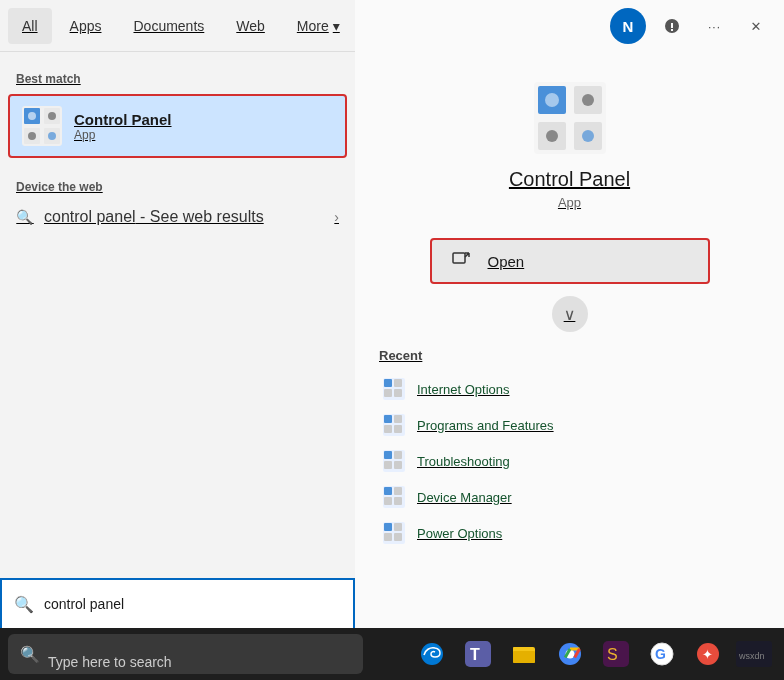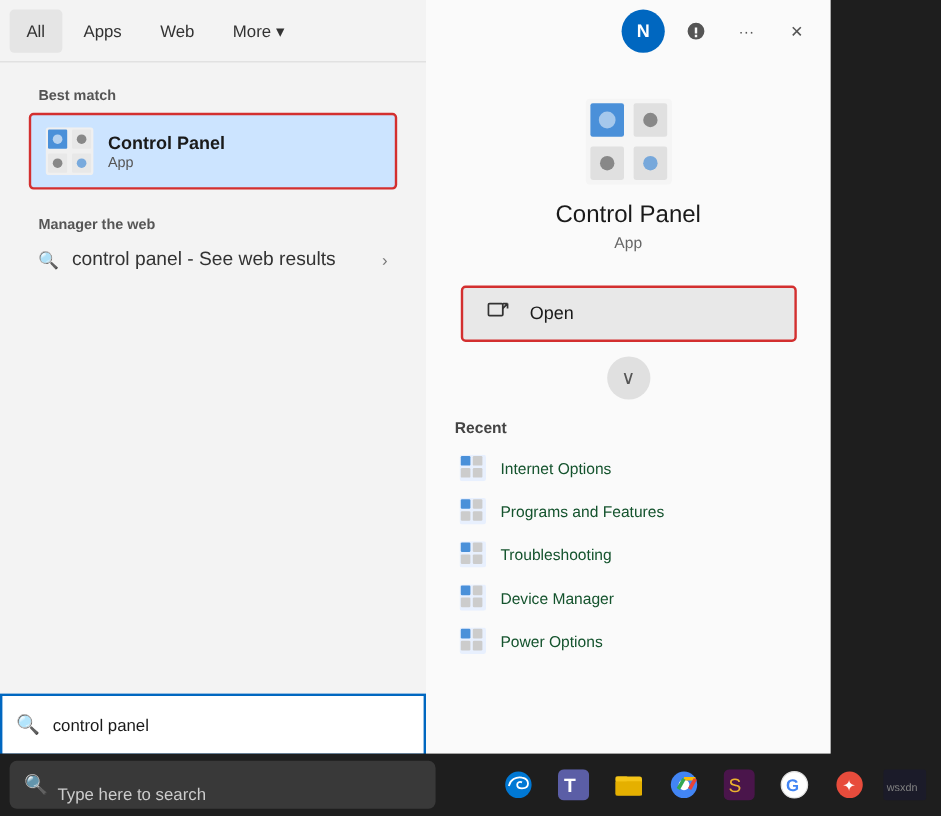--- a/index.html
+++ b/index.html
@@ -10,24 +10,25 @@
       background: #1e1e1e;
       overflow: hidden;
       position: relative;
     }
 
     
     .search-panel {
       position: absolute;
       top: 0;
       left: 0;
-      width: 692px;
+      width: 784px;
       height: 630px;
       display: flex;
       background: #fff;
+      text-decoration: underline;
     }
 
     
     .left-panel {
       width: 355px;
       height: 100%;
       background: #f3f3f3;
       display: flex;
       flex-direction: column;
     }
@@ -61,21 +62,21 @@
 
     .tab-more {
       display: flex;
       align-items: center;
       gap: 4px;
     }
 
     
     .left-content {
       flex: 1;
-      padding: 12px 16px;
+      padding: 12px 0;
       overflow-y: auto;
     }
 
     .section-label {
       font-size: 12px;
       font-weight: 600;
       color: #555;
       padding: 4px 16px 6px;
       margin-top: 4px;
     }
@@ -383,20 +384,21 @@
 </head>
 <body>
 
 <div class="search-panel">
 
   <div class="left-panel">
 
     <div class="tabs">
       <div class="tab active">All</div>
       <div class="tab">Apps</div>
+      <div class="tab">Documents</div>
       <div class="tab">Web</div>
       <div class="tab tab-more">
         <span>More</span>
         <span>▾</span>
       </div>
     </div>
 
     <div class="left-content">
       <div class="section-label">Best match</div>
 
@@ -414,21 +416,21 @@
             <circle cx="30" cy="30" r="4" fill="#4a90d9" opacity="0.7"></circle>
           </svg>
         </div>
         <div class="best-match-info">
           <div class="item-title">Control Panel</div>
           <div class="item-subtitle">App</div>
         </div>
       </div>
 
       <div class="web-search-section">
-        <div class="section-label">Manager the web</div>
+        <div class="section-label">Device the web</div>
         <div class="web-search-item">
           <div class="search-icon-circle">🔍</div>
           <div class="web-search-text">
             <span class="query">control panel</span><span> - See web results</span>
           </div>
           <div class="web-search-chevron">›</div>
         </div>
       </div>
     </div>
 

